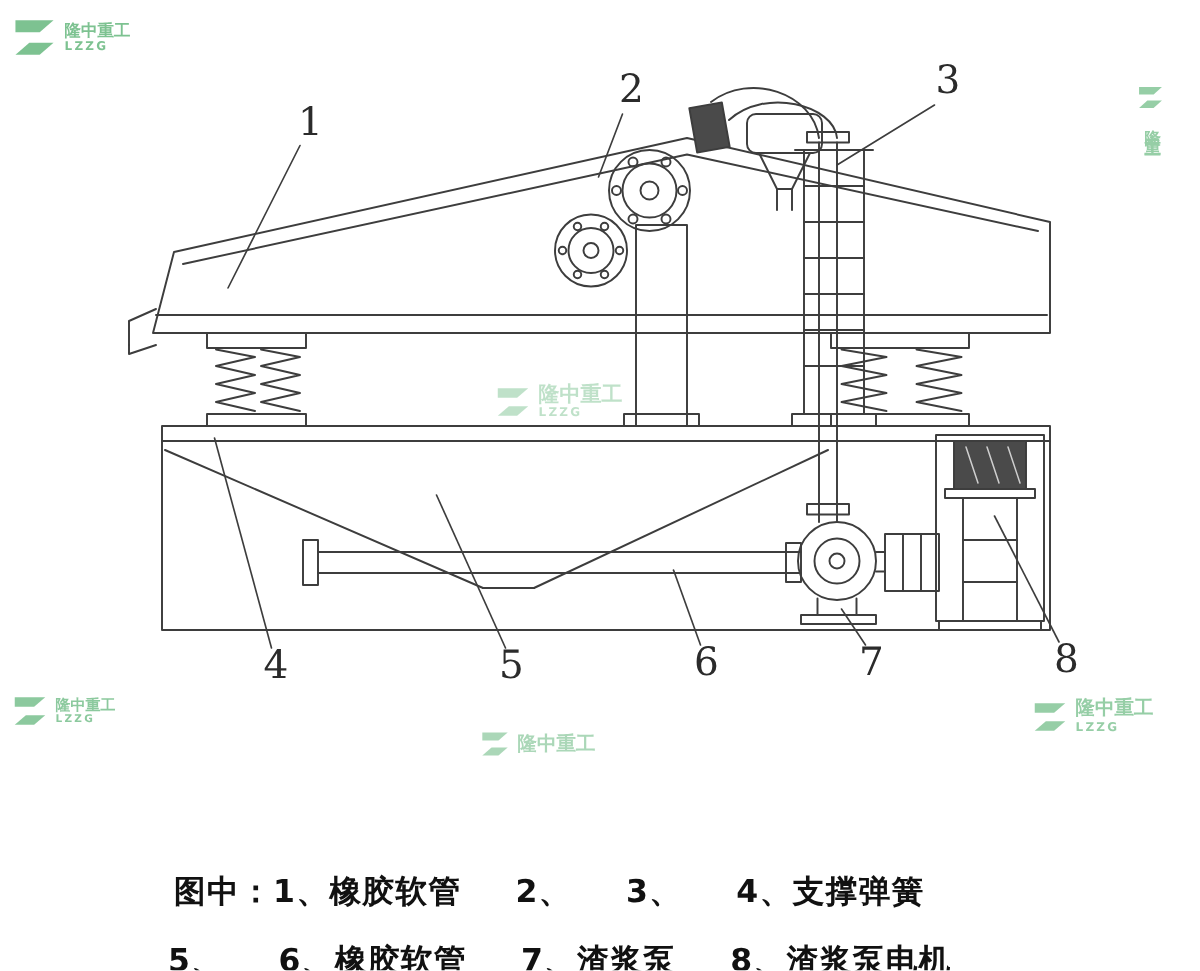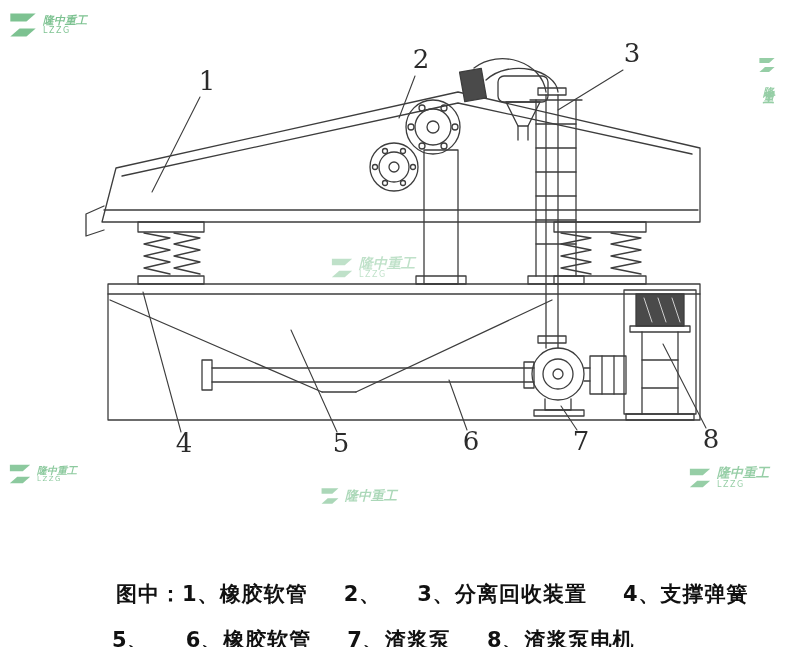--- a/index.html
+++ b/index.html
@@ -10,22 +10,22 @@
   
   .legend-row { position:absolute; display:flex; gap:36px; font-size:21px; font-weight:600;
                 color:#111; letter-spacing:1px; white-space:nowrap; }
   #legend-row-1 { left:116px; top:536px; }
   #legend-row-2 { left:112px; top:582px; }
   .legend-item { display:inline-flex;margin-top:44px; }
 
   
   .wm { position:absolute; display:flex; align-items:center; gap:5px; color:#2f9e4f; }
   .wm .col { display:flex; flex-direction:column; line-height:1.1; }
-  .wm .brand { font-weight:700;font-style:italic; }
-  .wm .latin { font-weight:400; letter-spacing:1.5px; }
+  .wm .brand { font-weight:700; }
+  .wm .latin { font-weight:700; letter-spacing:1.5px; }
   .wm svg { display:block; flex:0 0 auto; }
   .wm-vert { flex-direction:column; gap:3px; }
   .wm-vert .brand { writing-mode:vertical-rl; letter-spacing:3px; }
 </style>
 </head>
 <body>
 
 <div class="stage">
 
   <svg class="diagram-svg" width="800" height="647" viewBox="0 0 800 647">
@@ -166,21 +166,20 @@
     <span class="legend-item">
       <span>图中：</span>
       <span>1、</span>
       <span>橡胶软管</span>
     </span>
     <span class="legend-item">
       <span>2、</span>
     </span>
     <span class="legend-item">
       <span>3、</span>
-      <span>分离回收装置</span>
     </span>
     <span class="legend-item">
       <span>4、</span>
       <span>支撑弹簧</span>
     </span>
   </div>
 
   <div class="legend-row" id="legend-row-2">
     <span class="legend-item">
       <span>5、</span>

